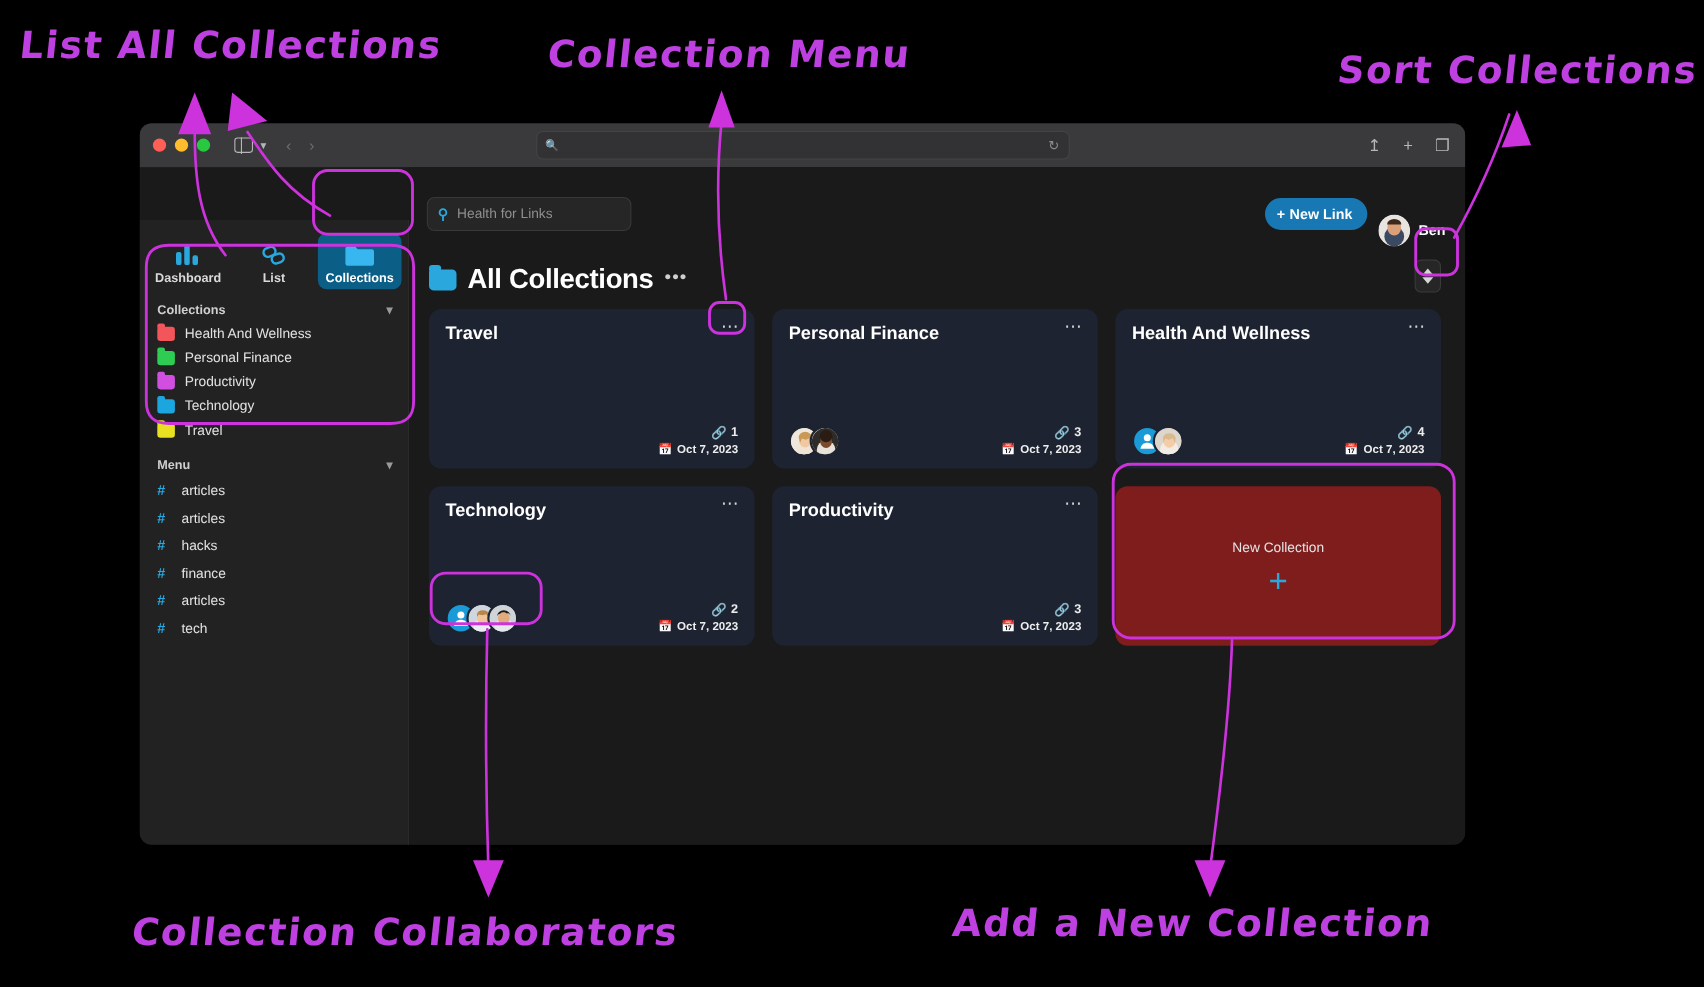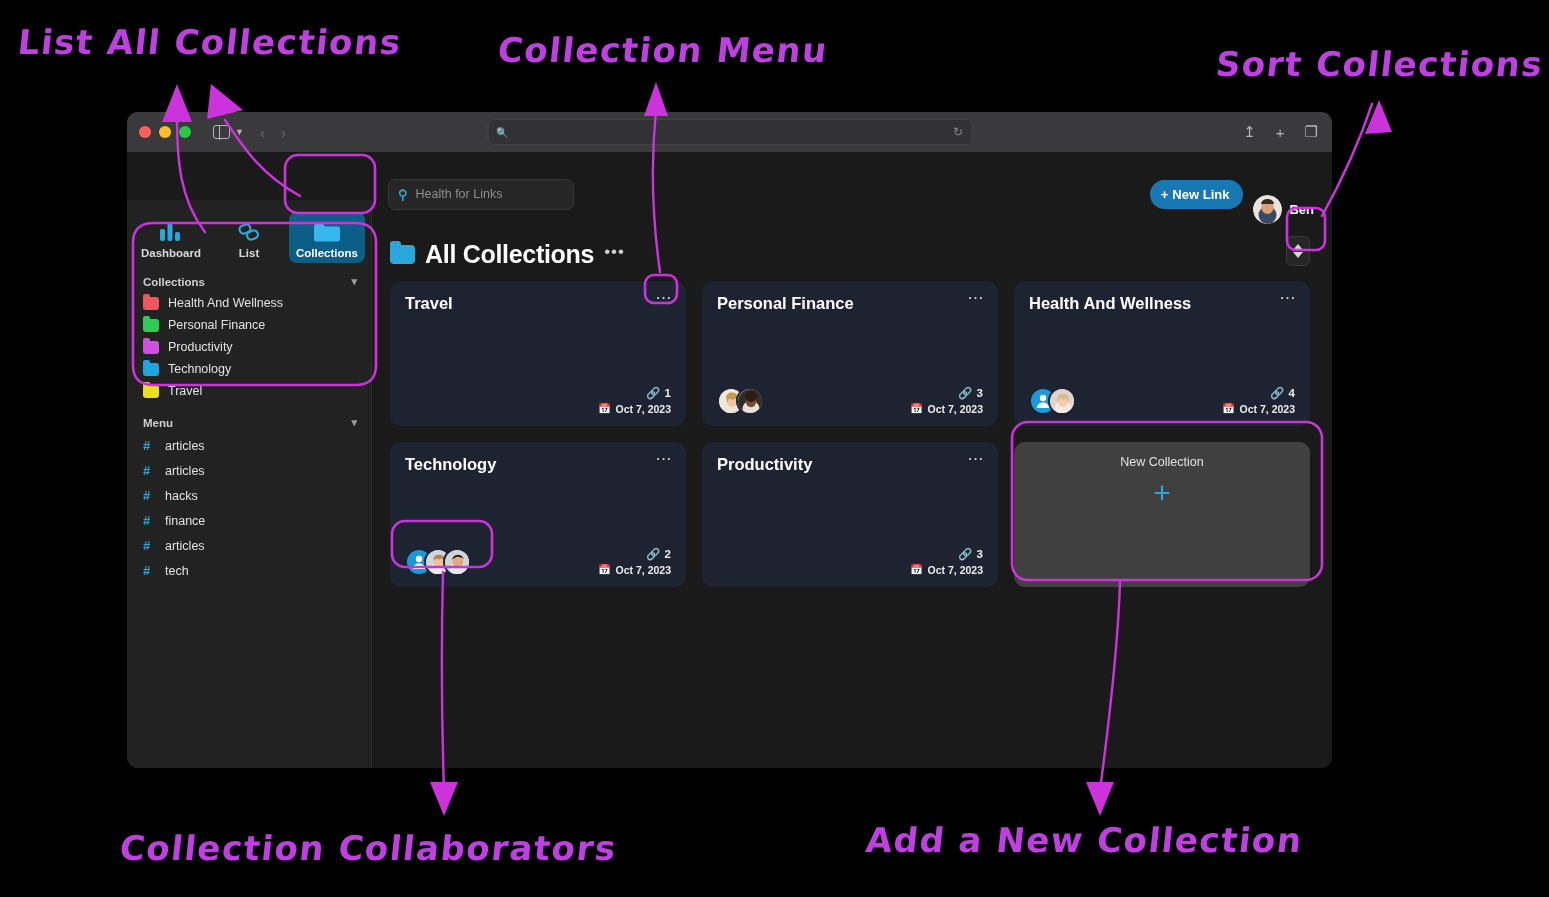--- a/index.html
+++ b/index.html
@@ -135,22 +135,22 @@
   .collab {
     width: 28px; height: 28px; border-radius: 50%; overflow: hidden;
     border: 2px solid #1d2331; margin-right: -9px; background: #ccc;
   }
   .collab.person-ico { background: #1a9bd7; display:flex; align-items:center; justify-content:center; }
   .card-meta { margin-left: auto; text-align: right; }
   .meta-row { display: flex; align-items: center; justify-content: flex-end; gap: 4px; color: #ededed; font-size: 11.5px; font-weight: 700; }
   .meta-row.small { font-size: 10.5px; margin-top: 2px; }
 
   .card.newcol {
-    align-items: center; gap: 12px;
-    background: #404040;
+    align-items: center; justify-content: center; gap: 12px;
+    background: #7f1d1d;
   }
   .newcol-label { color: #e3e3e3; font-size: 12.5px; }
   .plus-big { color: #2aa7dd; font-size: 30px; font-weight: 300; line-height: .8; }
 
   
   .anno { position: absolute; left: 0; top: 0; width: 1549px; height: 897px; pointer-events: none; }
   .hand {
     position: absolute; color: #bf40e0;
     font-family: "DejaVu Sans", sans-serif;
     font-size: 34px; font-weight: 700;

